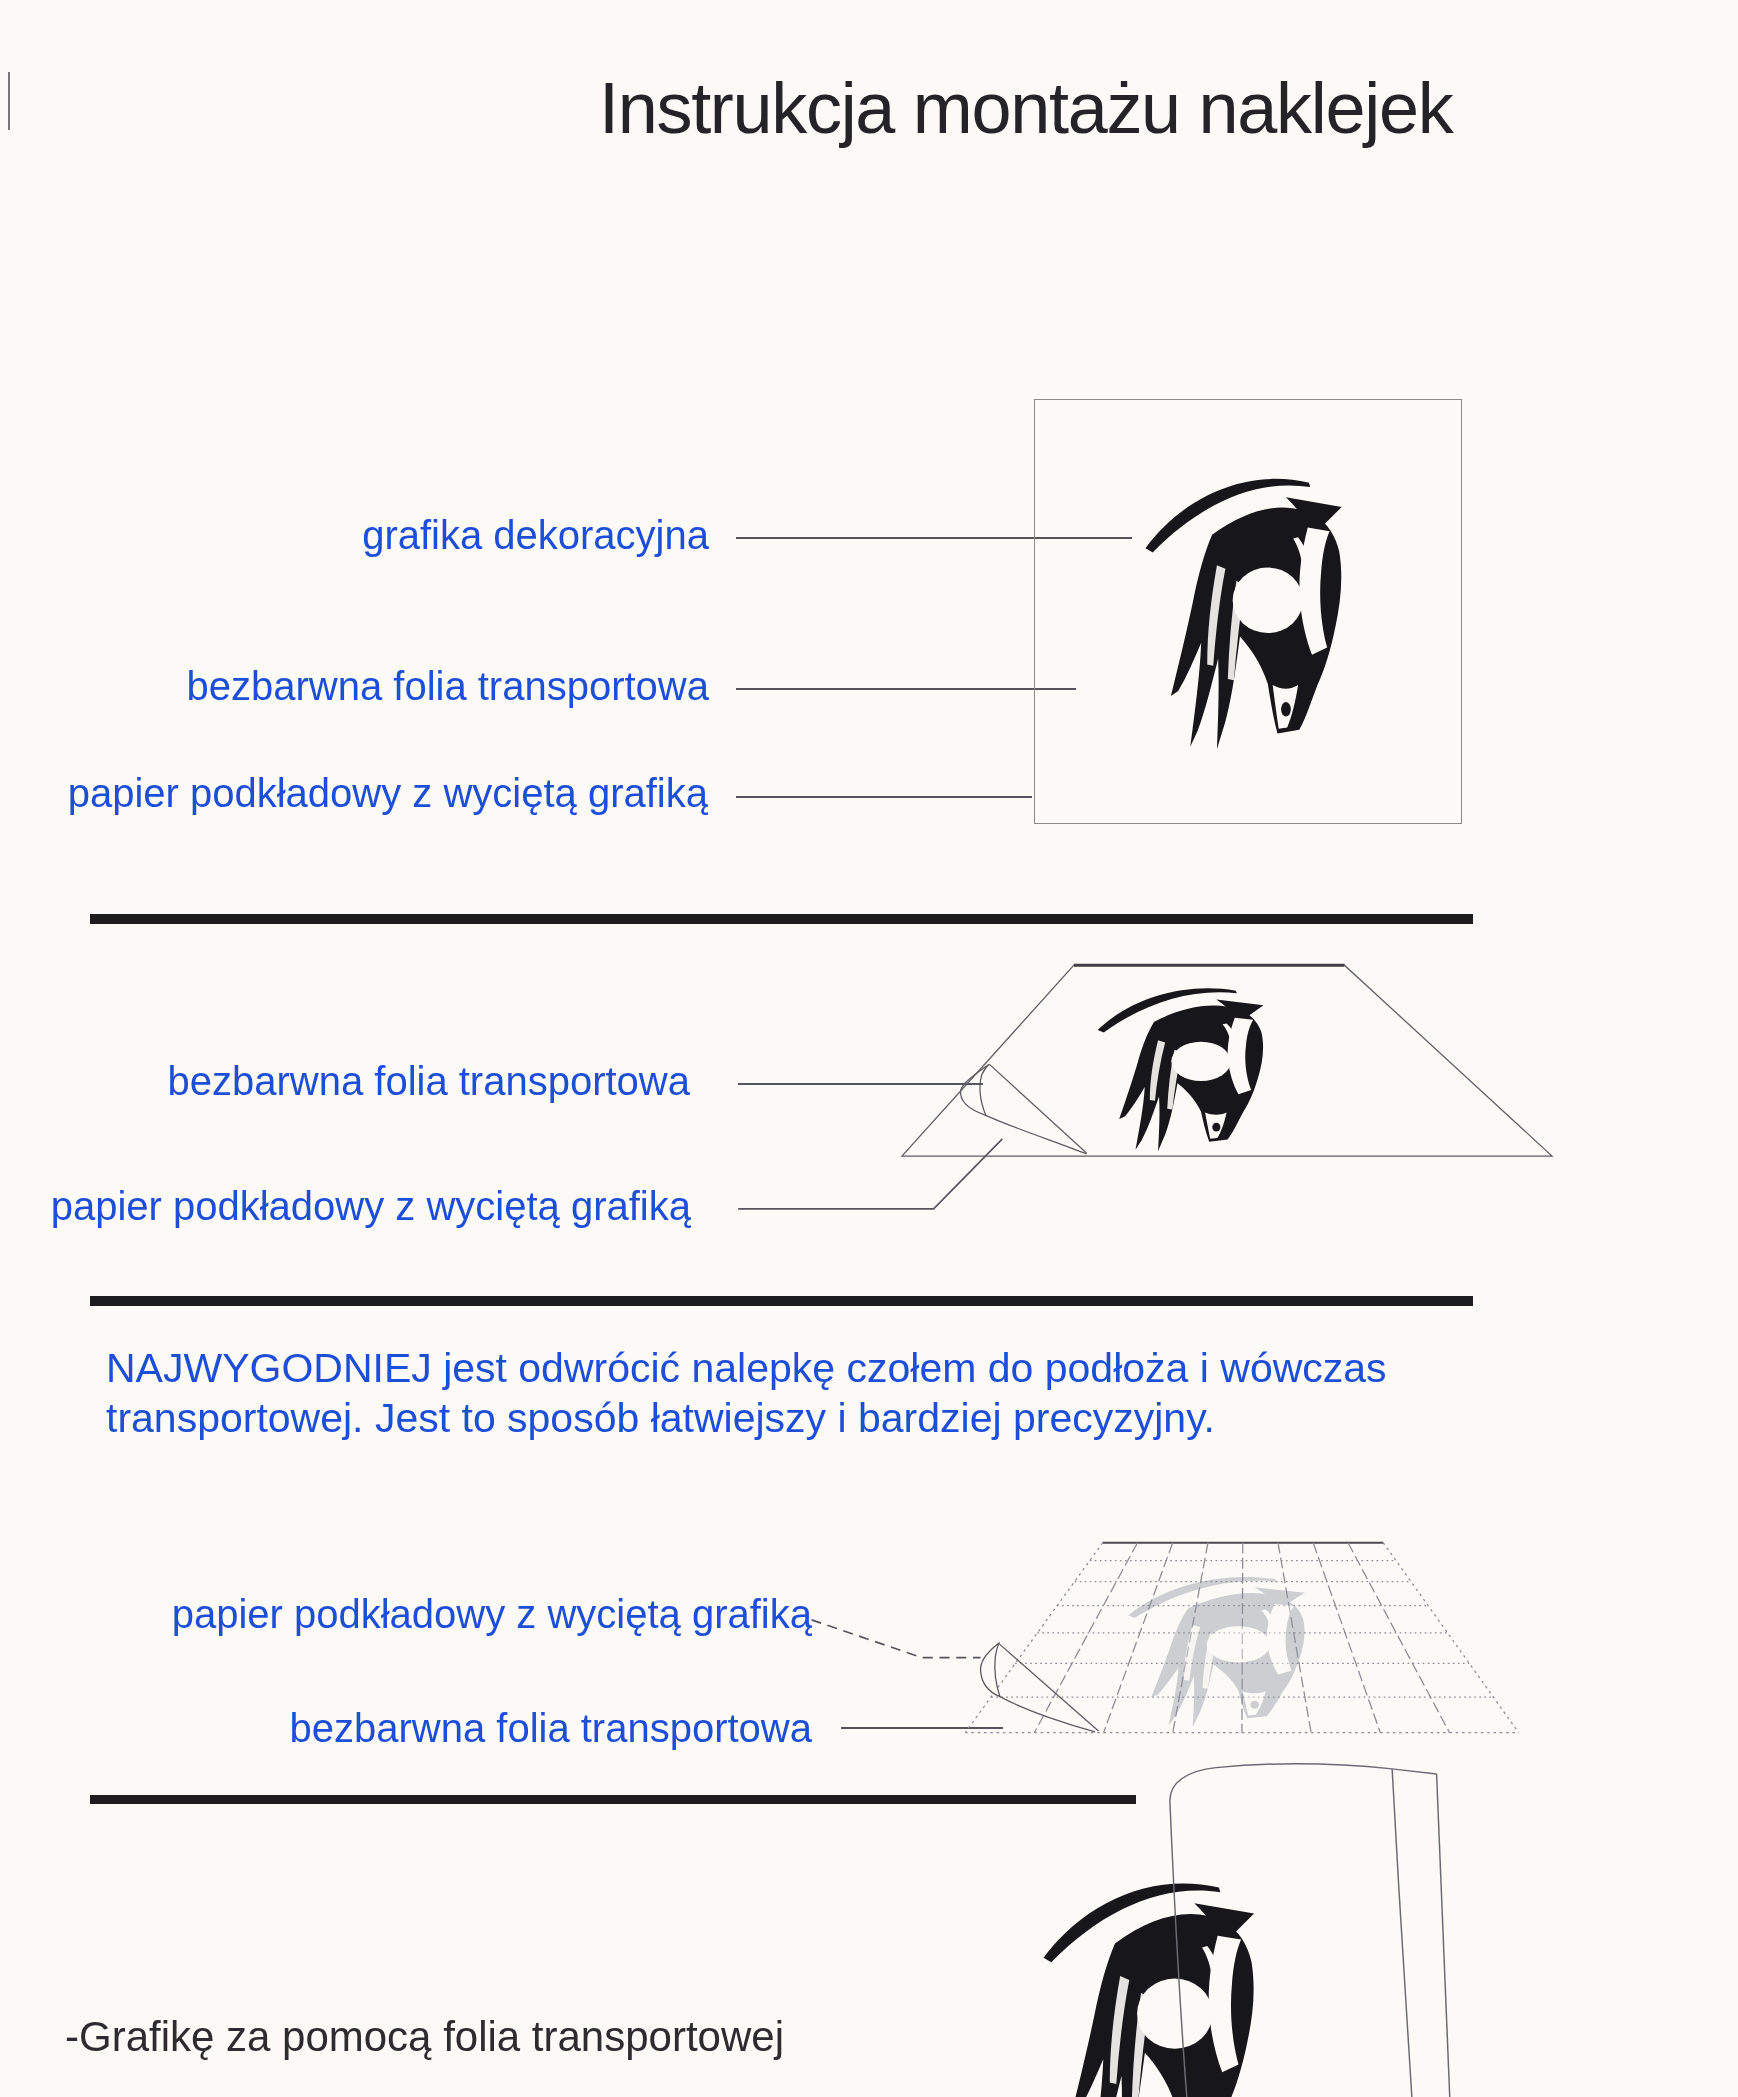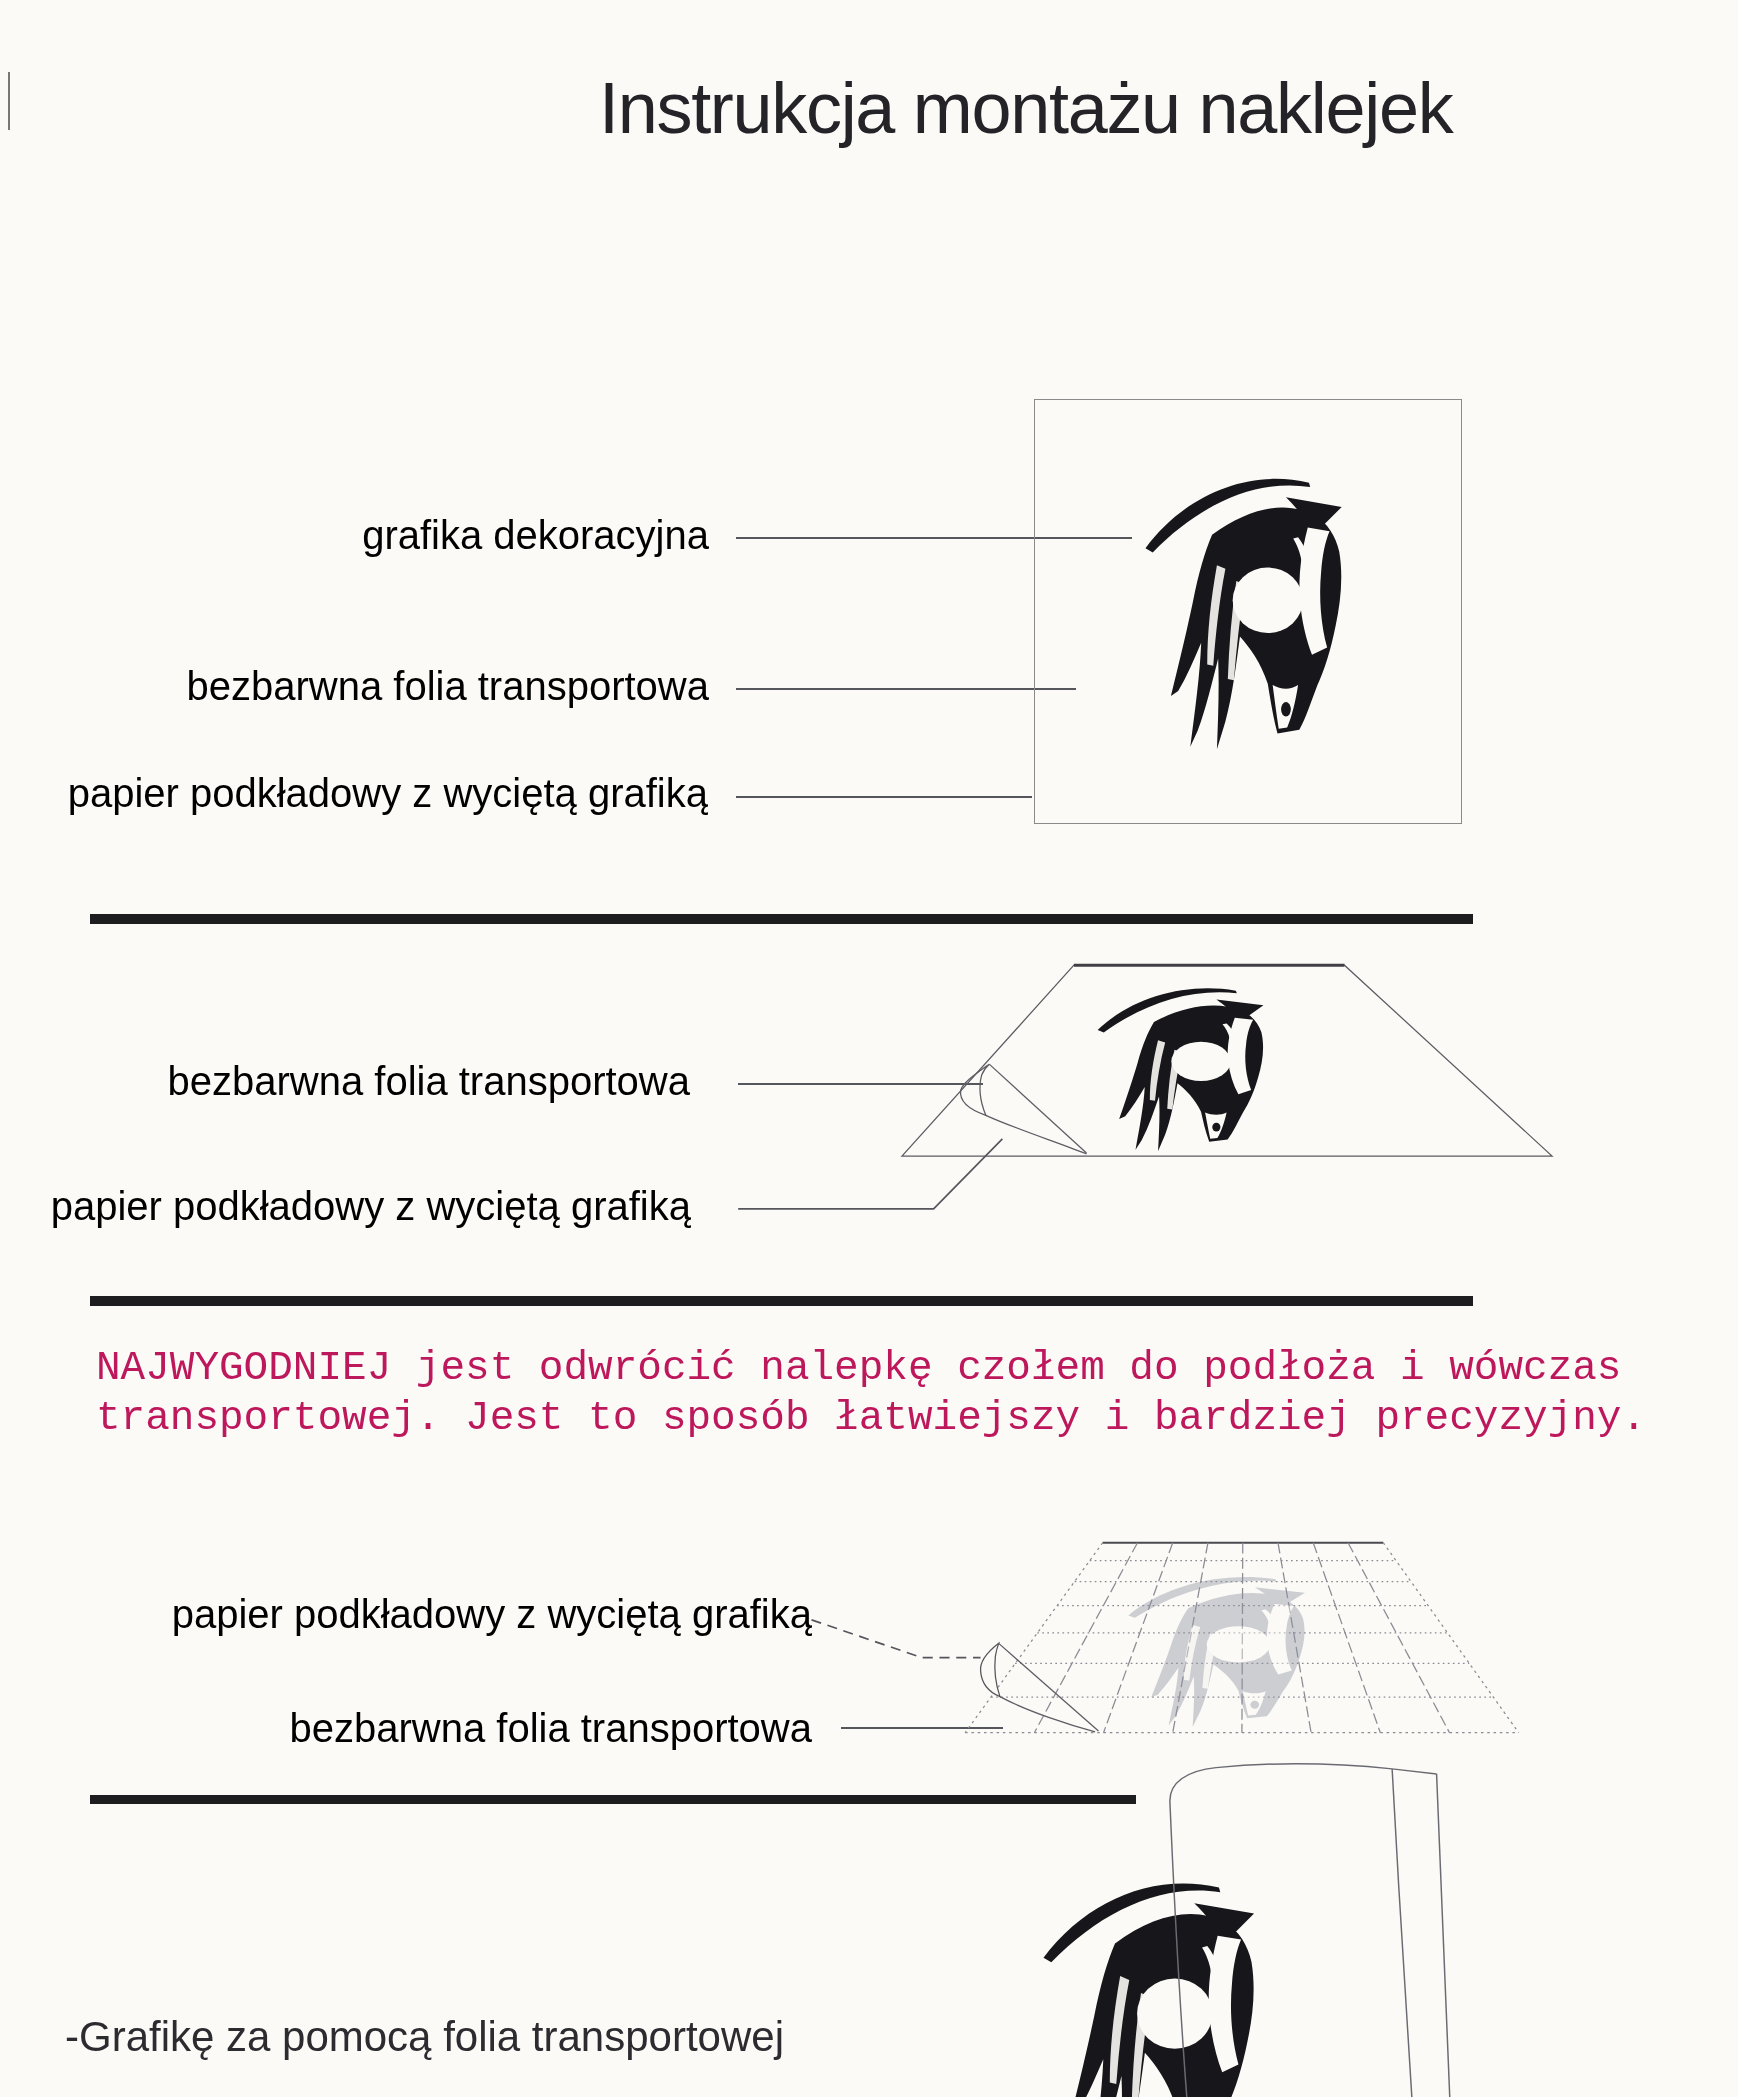--- a/index.html
+++ b/index.html
@@ -8,35 +8,35 @@
     background:#fbfaf6; overflow:hidden;
     font-family:"Liberation Sans","DejaVu Sans",sans-serif;
     color:#2b2b30;
   }
   .page-title {
     position:absolute; left:598px; top:66px; margin:1px;
     font-size:72px; font-weight:400; letter-spacing:-1.3px; color:#232328;
     white-space:nowrap;
   }
   .lab {
-    position:absolute; font-size:40px; color:#000000; white-space:nowrap;
+    position:absolute; font-size:40px; color:#1d4ed8; white-space:nowrap;
   }
   .leader {
     position:absolute; height:1.7px; background:#55555c;
   }
   .divider { position:absolute; height:10px; background:#1d1d20; }
   .frame {
     position:absolute; left:1034px; top:399px; width:428px; height:425px;
     border:1.3px solid #8a8a8a; box-sizing:border-box;
   }
   .frame svg { width:100%; height:100%; display:block; }
   .diagram { position:absolute; }
   .para {
-    position:absolute; left:96px; top:1344px;
-    font-size:41px; line-height:1.21; color:#be185d; white-space:nowrap;font-family:Liberation Mono, monospace;
+    position:absolute; left:106px; top:1344px;
+    font-size:41px; line-height:1.21; color:#1d4ed8; white-space:nowrap;
   }
   .steps {
     position:absolute; left:65px; top:1907px;
     font-size:42px; line-height:1.24; color:#2b2b30; white-space:pre;
   }
   .overlay { position:absolute; left:0; top:0; width:1738px; height:2398px; pointer-events:none; }
   .scan-tick { position:absolute; left:8.4px; top:72px; width:2.1px; height:58px; background:#777; }
   .horse-solid { color:#17171b; }
   .horse-ghost { color:#8f93a3; opacity:.42; }
   .sheet-stroke { stroke:#5c5c63; stroke-width:3; fill:none; }

